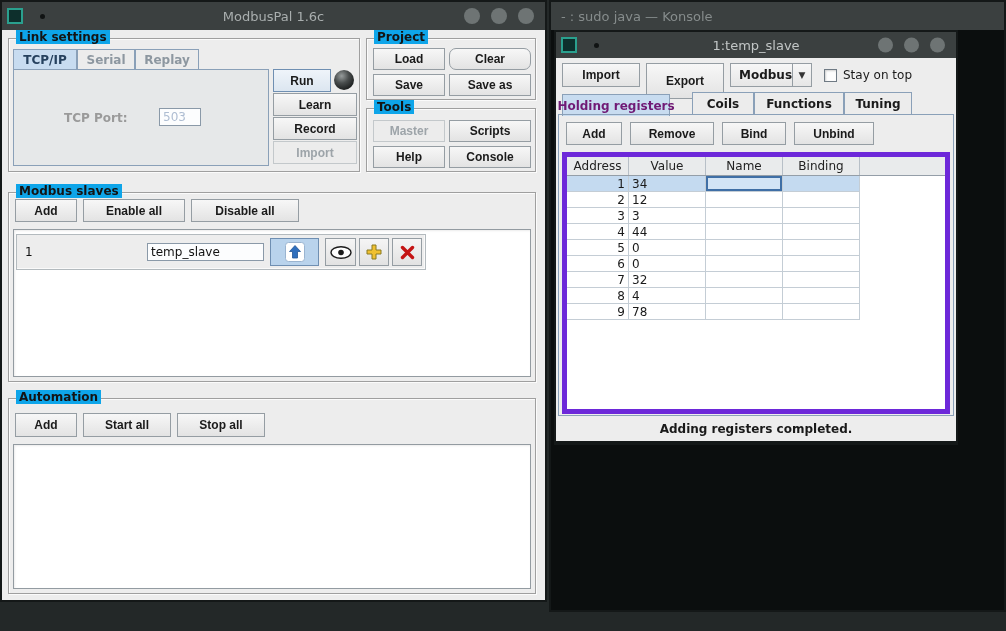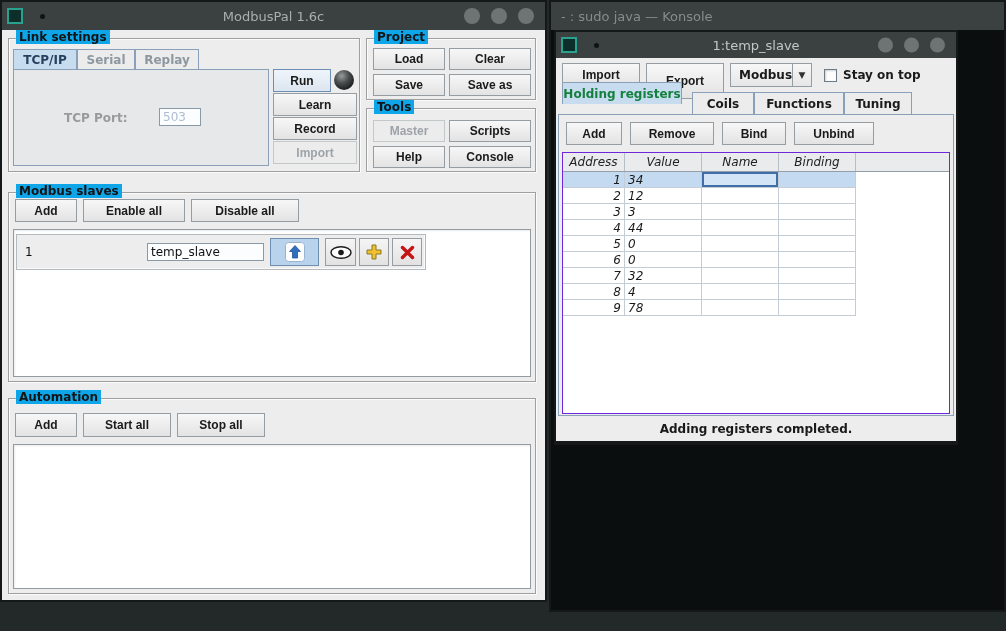--- a/index.html
+++ b/index.html
@@ -48,23 +48,23 @@
     background:linear-gradient(#f5f5f5,#e2e2e2);border:1px solid #959da3;}
   .icon-btn.toggled{background:#b9d3ec;border-color:#6f8fb2;}
 
   .slave-row{position:absolute;box-sizing:border-box;background:#ededed;border:1px solid #b3babe;box-shadow:inset -1px -1px 0 #fafafa;}
 
   .combo{position:absolute;box-sizing:border-box;display:flex;align-items:stretch;background:linear-gradient(#f7f7f7,#e6e6e6);border:1px solid #959da3;}
   .combo-label{flex:1;display:flex;align-items:center;padding-left:8px;font-weight:bold;}
   .combo-arrow{width:22px;display:flex;align-items:center;justify-content:center;border-left:1px solid #959da3;font-size:9px;color:#333;}
 
   .checkbox{position:absolute;width:13px;height:13px;box-sizing:border-box;background:#fdfdfd;border:1px solid #6f7a84;box-shadow:inset 1px 1px 2px rgba(0,0,0,.18);}
-  .chk-label{position:absolute;font-weight:bold;white-space:nowrap;}
-
-  .scrollpane{position:absolute;box-sizing:border-box;background:#ffffff;border:1px solid #6d28d9;overflow:hidden;font-style:italic;}
+  .chk-label{position:absolute;font-weight:normal;white-space:nowrap;}
+
+  .scrollpane{position:absolute;box-sizing:border-box;background:#ffffff;border:5px solid #6d28d9;overflow:hidden;}
   .thead{display:flex;height:18px;background:#e9ebec;border-bottom:1px solid #949ea8;}
   .th{box-sizing:border-box;display:flex;align-items:center;justify-content:center;border-right:1px solid #b7bfc7;color:#222;}
   .trow{display:flex;height:16px;}
   .td{box-sizing:border-box;display:flex;align-items:center;border-right:1px solid #c4cdd5;border-bottom:1px solid #c4cdd5;background:#fff;font-size:12px;}
   .td.num{justify-content:flex-end;padding-right:3px;}
   .td.txt{justify-content:flex-start;padding-left:3px;}
   .trow.selected .td{background:#c4daf0;}
   .trow.selected .td.focuscell{background:#d2e4f6;box-shadow:inset 0 0 0 2px #3f6fa6;}
 
   .status-text{position:absolute;width:100%;text-align:center;font-weight:bold;color:#1a1a1a;}
@@ -108,21 +108,21 @@
       <button class="btn focusd" style="left:264px;top:30px;width:58px;height:23px;">Run</button>
       <div class="led" style="left:325px;top:31px;"></div>
       <button class="btn" style="left:264px;top:54px;width:84px;height:23px;">Learn</button>
       <button class="btn" style="left:264px;top:78px;width:84px;height:23px;">Record</button>
       <button class="btn disabled" style="left:264px;top:102px;width:84px;height:23px;">Import</button>
     </div>
 
     <div class="group" style="left:364px;top:8px;width:170px;height:62px;">
       <span class="group-title">Project</span>
       <button class="btn" style="left:6px;top:9px;width:72px;height:22px;">Load</button>
-      <button class="btn" style="left:82px;top:9px;width:82px;height:22px;">Clear</button>
+      <button class="btn" style="left:82px;top:9px;width:82px;height:22px;border-radius:7px;">Clear</button>
       <button class="btn" style="left:6px;top:35px;width:72px;height:22px;">Save</button>
       <button class="btn" style="left:82px;top:35px;width:82px;height:22px;">Save as</button>
     </div>
 
     <div class="group" style="left:364px;top:78px;width:170px;height:64px;">
       <span class="group-title">Tools</span>
       <button class="btn disabled" style="left:6px;top:11px;width:72px;height:22px;text-align:center;">Master</button>
       <button class="btn" style="left:82px;top:11px;width:82px;height:22px;">Scripts</button>
       <button class="btn" style="left:6px;top:37px;width:72px;height:22px;">Help</button>
       <button class="btn" style="left:82px;top:37px;width:82px;height:22px;">Console</button>
@@ -200,21 +200,21 @@
     <button class="btn" style="left:90px;top:5px;width:78px;height:36px;">Export</button>
 
     <div class="combo" style="left:174px;top:5px;width:82px;height:24px;">
       <span class="combo-label">Modbus</span>
       <span class="combo-arrow">▼</span>
     </div>
 
     <div class="checkbox" style="left:268px;top:11px;"></div>
     <span class="chk-label" style="left:287px;top:10px;">Stay on top</span>
 
-    <div class="tab selected" style="left:6px;top:24px;width:120px;height:22px;color:#15803d;">Holding registers</div>
+    <div class="tab selected" style="left:6px;top:36px;width:108px;height:22px;color:#701a75;">Holding registers</div>
     <div class="tab" style="left:136px;top:34px;width:62px;height:22px;">Coils</div>
     <div class="tab" style="left:198px;top:34px;width:90px;height:22px;">Functions</div>
     <div class="tab" style="left:288px;top:34px;width:68px;height:22px;">Tuning</div>
 
     <div class="panel-blue" style="left:2px;top:56px;width:396px;height:302px;"></div>
 
     <button class="btn" style="left:10px;top:64px;width:56px;height:23px;">Add</button>
     <button class="btn" style="left:74px;top:64px;width:84px;height:23px;">Remove</button>
     <button class="btn" style="left:166px;top:64px;width:64px;height:23px;">Bind</button>
     <button class="btn" style="left:238px;top:64px;width:80px;height:23px;">Unbind</button>

